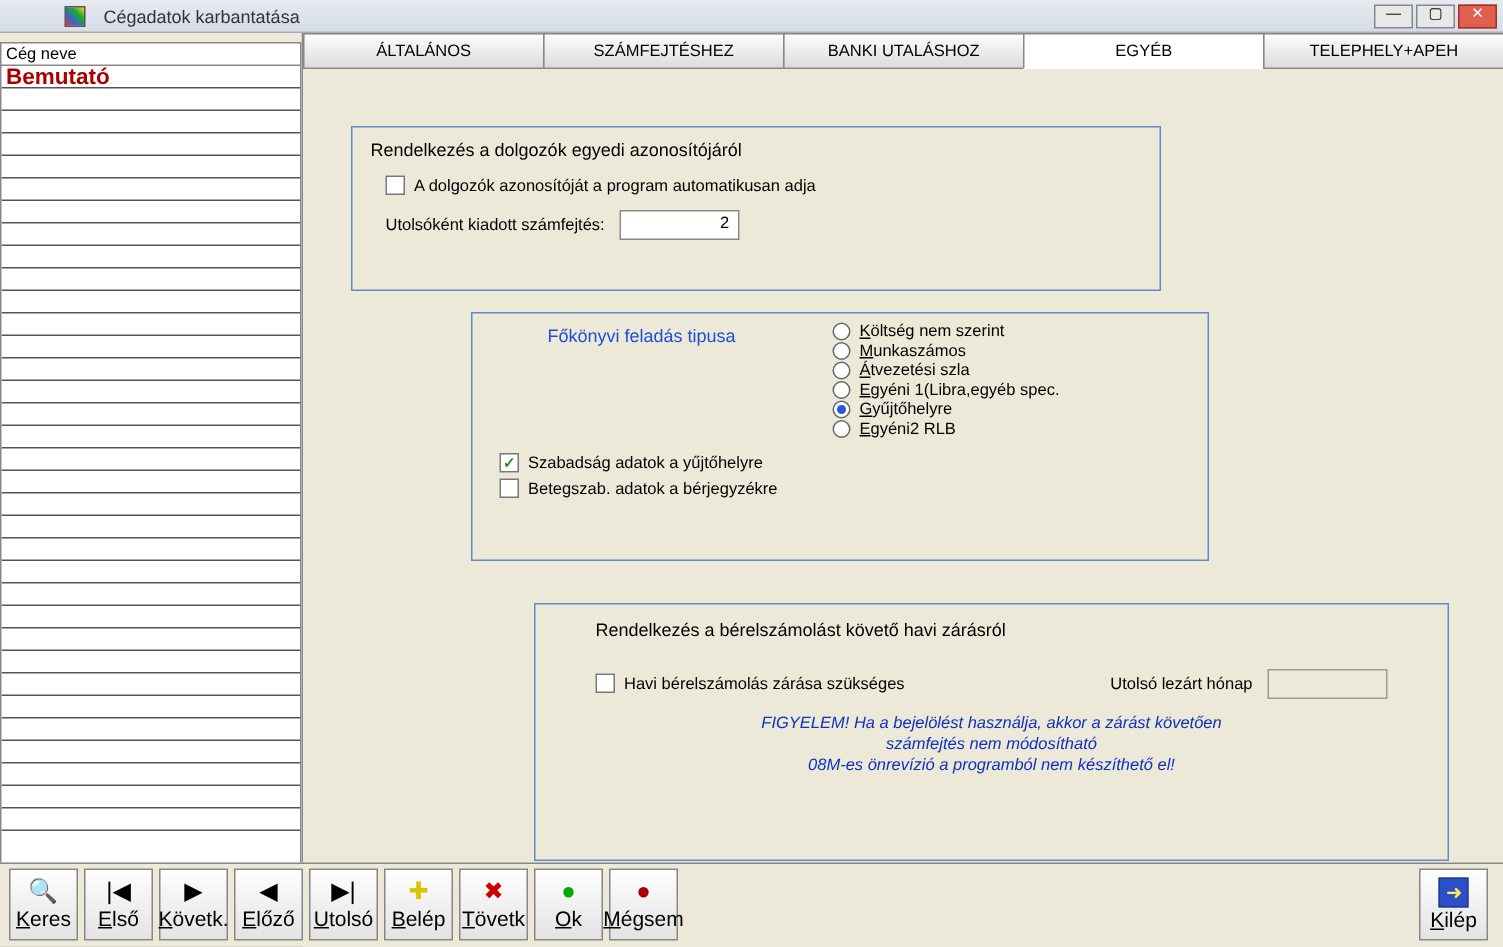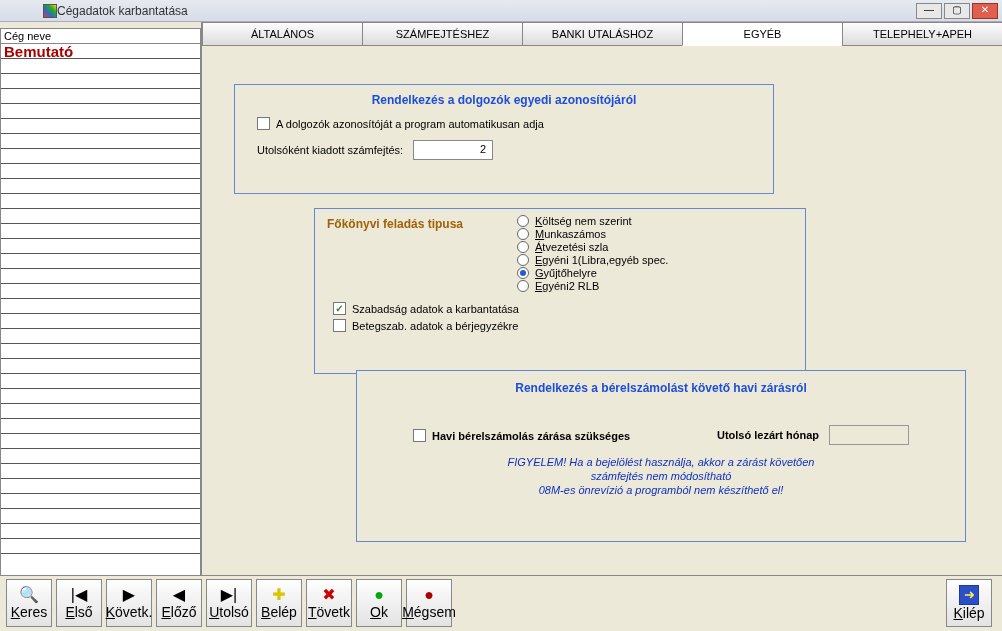--- a/index.html
+++ b/index.html
@@ -18,21 +18,21 @@
   }
   .titlebar {
     height: 22px;
     background: linear-gradient(#e6eaf0,#d6dde8);
     border-bottom: 1px solid #aab;
     display: flex;
     align-items: center;
     padding: 0 4px;
     justify-content: space-between;
   }
-  .titlebar-left { display:flex; align-items:flex-start; gap:0;padding-left:39px;}
+  .titlebar-left { display:flex; align-items:flex-start; gap:12px;padding-left:39px;}
   .title-icon {
     width:14px; height:14px;
     background: linear-gradient(45deg,#e33,#36c,#2a2,#fc3);
     border:1px solid #555;
   }
   .title-text { font-size:12px; color:#333; }
   .title-buttons { display:flex; gap:2px;}
   .tb-btn {
     width:26px; height:16px;
     background:#e8e8e8;
@@ -119,48 +119,48 @@
     background:#ece9d8;
     position:relative;
     overflow:hidden;
   }
   .panel {
     position:absolute;
     border:1px solid #6688cc;
     background:#ece9d8;
   }
   .panel1 { left:32px; top:38px; width:540px; height:110px; padding:8px 12px; }
-  .panel-title { color:#1d4ed8; font-weight:bold; font-size:12px; text-align:center; margin-bottom:10px; }
+  .panel-title { color:#000000; font-weight:normal; font-size:12px; margin-bottom:10px; }
   .panel2 { left:112px; top:162px; width:492px; height:166px; padding:6px 12px; }
-  .panel3 { left:154px; top:324px; width:610px; height:172px; padding:10px 56px; }
+  .panel3 { left:154px; top:356px; width:610px; height:172px; padding:10px 40px; }
   .chk-row { display:flex; align-items:center; gap:6px; margin:4px 0; }
   .chk {
     width:13px; height:13px; border:1px solid #777; background:#fff;
     display:flex; align-items:center; justify-content:center;
     font-size:10px; color:#2a7;
     cursor:pointer;
   }
   .chk.checked::after { content:"✓"; color:#2a7f2a; font-weight:bold; }
   .field-row { display:flex; align-items:center; gap:10px; margin-top:10px; }
   .textbox {
     width:80px; height:20px; border:1px solid #888; background:#fff;
     text-align:right; padding:2px 6px; font-size:11px;
   }
   .radio-section { display:flex; gap:20px; }
-  .radio-title { color:#a16207; font-weight:bold; font-size:12px; padding-top:2px; width:170px; }
+  .radio-title { color:#1d4ed8; font-weight:normal; font-size:12px; padding-top:2px; width:170px;margin-left:38px; }
   .radio-list { display:flex; flex-direction:column; gap:1px; }
   .radio-row { display:flex; align-items:center; gap:6px; cursor:pointer; }
   .radio {
     width:12px; height:12px; border:1px solid #666; border-radius:50%; background:#fff;
     display:flex; align-items:center; justify-content:center;
   }
   .radio.sel::after { content:""; width:6px; height:6px; border-radius:50%; background:#2458d8; }
   .under { text-decoration:underline; }
   .panel2 .chk-row { margin-left:6px; }
-  .panel3-row { display:flex; justify-content:space-between; align-items:flex-start; margin:30px 0 10px 0;font-weight:bold;}
+  .panel3-row { display:flex; justify-content:space-between; align-items:center; margin:18px 0 10px 0;}
   .readonly-box { width:80px; height:20px; border:1px solid #999; background:#ece9d8; }
   .warn { color:#1030c0; font-style:italic; text-align:center; margin:2px 0; font-size:11px; }
 
   .toolbar {
     position:absolute;
     left:0; bottom:0;
     width:1002px;
     height:56px;
     background:#ece9d8;
     border-top:1px solid #888;
@@ -312,21 +312,21 @@
                 </div>
                 <div class="radio-row">
                   <div class="radio"></div>
                   <span><span class="under">E</span>gyéni2 RLB</span>
                 </div>
               </div>
           </div>
           <div style="height:6px;"></div>
           <div class="chk-row">
             <div class="chk checked" id="chk1"></div>
-            <span>Szabadság adatok a karbantatása</span>
+            <span>Szabadság adatok a yűjtőhelyre</span>
           </div>
           <div class="chk-row">
             <div class="chk" id="chk2"></div>
             <span>Betegszab. adatok a bérjegyzékre</span>
           </div>
         </div>
 
         <div class="panel panel3">
           <div class="panel-title">Rendelkezés a bérelszámolást követő havi zárásról</div>
           <div class="panel3-row">

